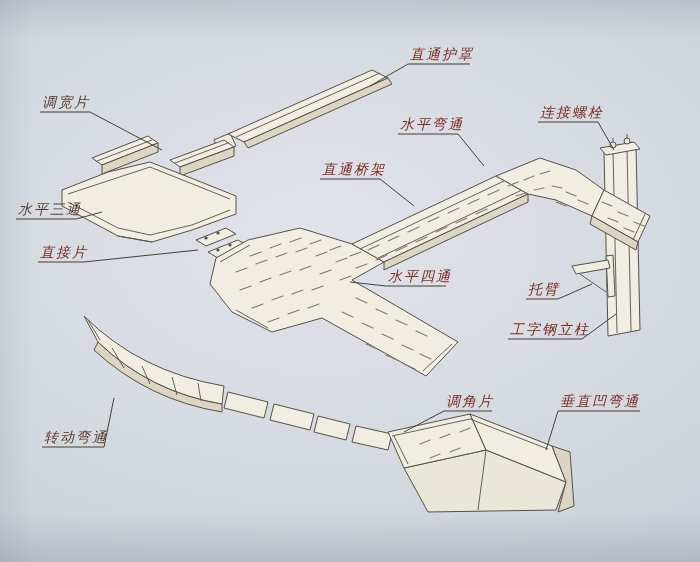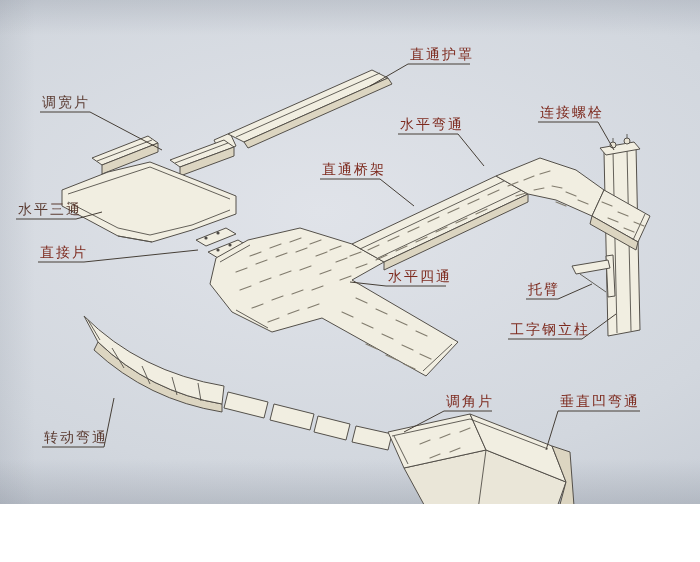--- a/index.html
+++ b/index.html
@@ -1,24 +1,25 @@
 <!DOCTYPE html>
 <html><head>
 <meta charset="utf-8">
 <style>
   html,body{margin:0;padding:0;}
   .page{
     position:relative;
-    width:700px;height:504px;
+    width:700px;height:562px;
     overflow:hidden;
     background:
       linear-gradient(180deg, rgba(108,116,130,0.20) 0%, rgba(108,116,130,0) 7%),
       linear-gradient(0deg, rgba(98,106,120,0.22) 0%, rgba(98,106,120,0) 9%),
       linear-gradient(90deg, rgba(108,116,130,0.12) 0%, rgba(108,116,130,0) 5%),
       radial-gradient(120% 95% at 46% 42%, #e0e3e9 0%, #d2d7de 55%, #bfc5cf 100%);
+    font-style: italic;
   }
   svg{display:block;}
   .face{fill:#f1eee1;stroke:#54504a;stroke-width:1;stroke-linejoin:round;}
   .side{fill:#dcd5c1;stroke:#54504a;stroke-width:1;stroke-linejoin:round;}
   .floor{fill:#eae6d8;stroke:#54504a;stroke-width:1;stroke-linejoin:round;}
   .ln{stroke:#54504a;stroke-width:0.9;fill:none;}
   .hatch{stroke:#837d6f;stroke-width:1.2;fill:none;stroke-linecap:round;}
   .leader{stroke:#463f37;stroke-width:1;fill:none;}
   .dot{fill:#4d4a46;stroke:none;}
   .bolt{fill:#e9e4d4;stroke:#54504a;stroke-width:1;}

